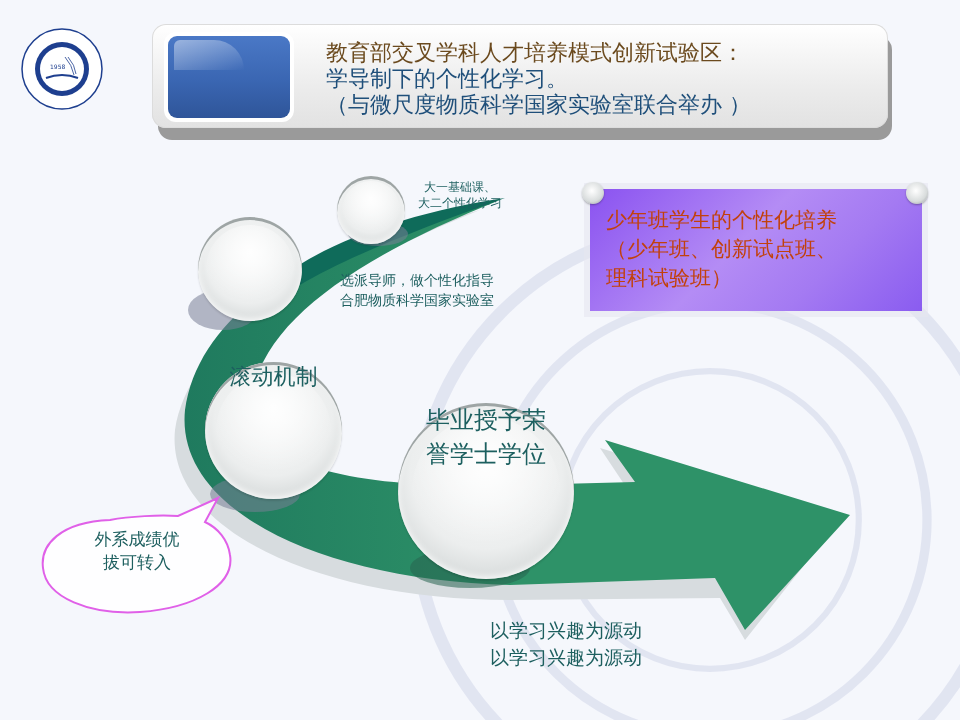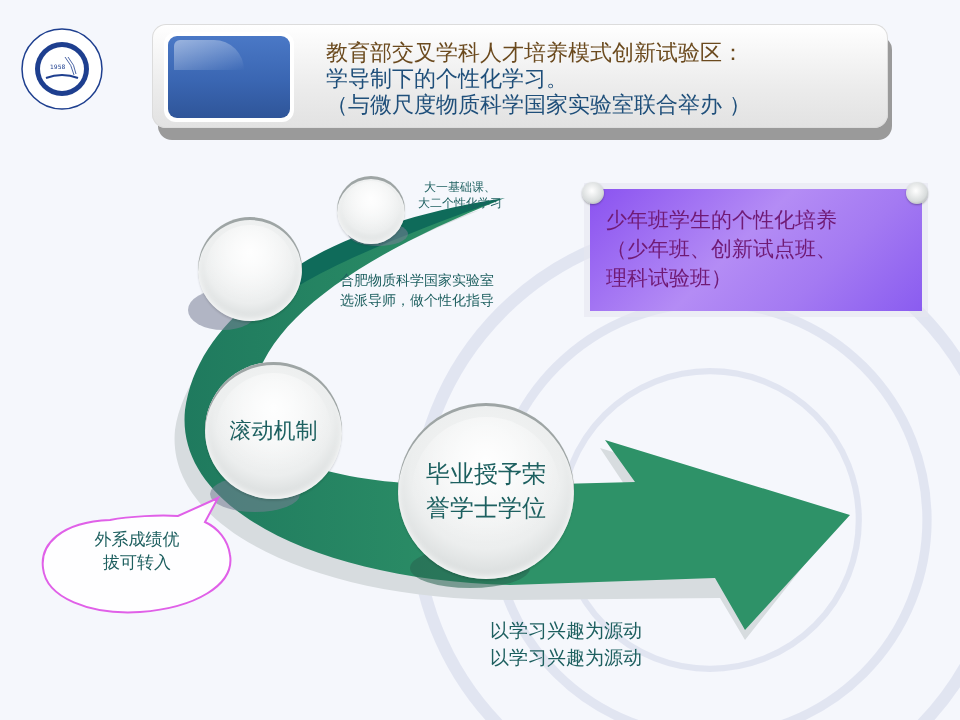--- a/index.html
+++ b/index.html
@@ -41,21 +41,21 @@
   .header-line2, .header-line3 { color: #1f4f7a; }
 
   
   .swoosh { left: 0; top: 0; width: 960px; height: 720px; }
 
   
   .sphere {
     position: absolute; border-radius: 50%;
     background: radial-gradient(circle at 50% 40%, #f7f8f8 0%, #eceeee 55%, #d5d9d9 80%, #b7bdbd 100%);
     box-shadow: inset 0 3px 0 #9ea5a5, inset 0 -2px 6px rgba(255,255,255,0.9), 0 2px 2px rgba(0,0,0,0.12);
-    display: flex; align-items: center; justify-content: center; text-align: center;
+    display: flex; align-items: flex-start; justify-content: center; text-align: center;
     color: #1d6060;
   }
   .sphere::after {
     content: ""; position: absolute; left: 8%; top: 8%; width: 84%; height: 84%;
     border-radius: 50%;
     background: radial-gradient(circle at 50% 30%, rgba(255,255,255,0.9), rgba(255,255,255,0) 65%);
     pointer-events: none;
   }
   .sphere span { position: relative; z-index: 1; }
   .sphere-shadow { position: absolute; border-radius: 50%; background: rgba(120,128,150,0.55); }
@@ -68,21 +68,21 @@
   .label-small { color: #1d5f5f; text-align: center; }
   .label-1 { left: 400px; top: 179px; width: 120px; font-size: 12px; line-height: 16px; }
   .label-2 { left: 312px; top: 270px; width: 210px; font-size: 14px; line-height: 20px; }
 
   
   .purple-box-bg { left: 584px; top: 183px; width: 344px; height: 134px; background: rgba(230,230,240,0.6); }
   .purple-box {
     left: 590px; top: 189px; width: 332px; height: 122px;
     background: linear-gradient(135deg, #8a52f0 0%, #b48cf5 45%, #a47af2 70%, #8a5cf0 100%);
   }
-  .purple-text { left: 606px; top: 206px; width: 300px; font-size: 21px; line-height: 29px; color: #701a75; }
+  .purple-text { left: 606px; top: 206px; width: 300px; font-size: 21px; line-height: 29px; color: #c2410c; }
   .pin { width: 22px; height: 22px; border-radius: 50%;
     background: radial-gradient(circle at 45% 40%, #ffffff, #d8dcdc 60%, #8e9595 100%);
     box-shadow: 0 1px 2px rgba(0,0,0,0.3);
   }
   .pin-left { left: 582px; top: 182px; }
   .pin-right { left: 906px; top: 182px; }
 
   
   .callout { left: 40px; top: 490px; width: 200px; height: 130px; }
   .callout-text { left: 62px; top: 528px; width: 150px; font-size: 17px; line-height: 23px; color: #1d5f5f; text-align: center; }
@@ -149,22 +149,22 @@
     <span style="display:block">毕业授予荣</span>
     <span style="display:block">誉学士学位</span>
   </span>
 </div>
 
 <div class="abs label-small label-1">
   <div>大一基础课、</div>
   <div>大二个性化学习</div>
 </div>
 <div class="abs label-small label-2">
+  <div>选派导师，做个性化指导</div>
   <div>合肥物质科学国家实验室</div>
-  <div>选派导师，做个性化指导</div>
 </div>
 
 <div class="abs purple-box-bg"></div>
 <div class="abs purple-box"></div>
 <div class="abs pin pin-left"></div>
 <div class="abs pin pin-right"></div>
 <div class="abs purple-text">
   <div>少年班学生的个性化培养</div>
   <div>（少年班、创新试点班、</div>
   <div>理科试验班）</div>

